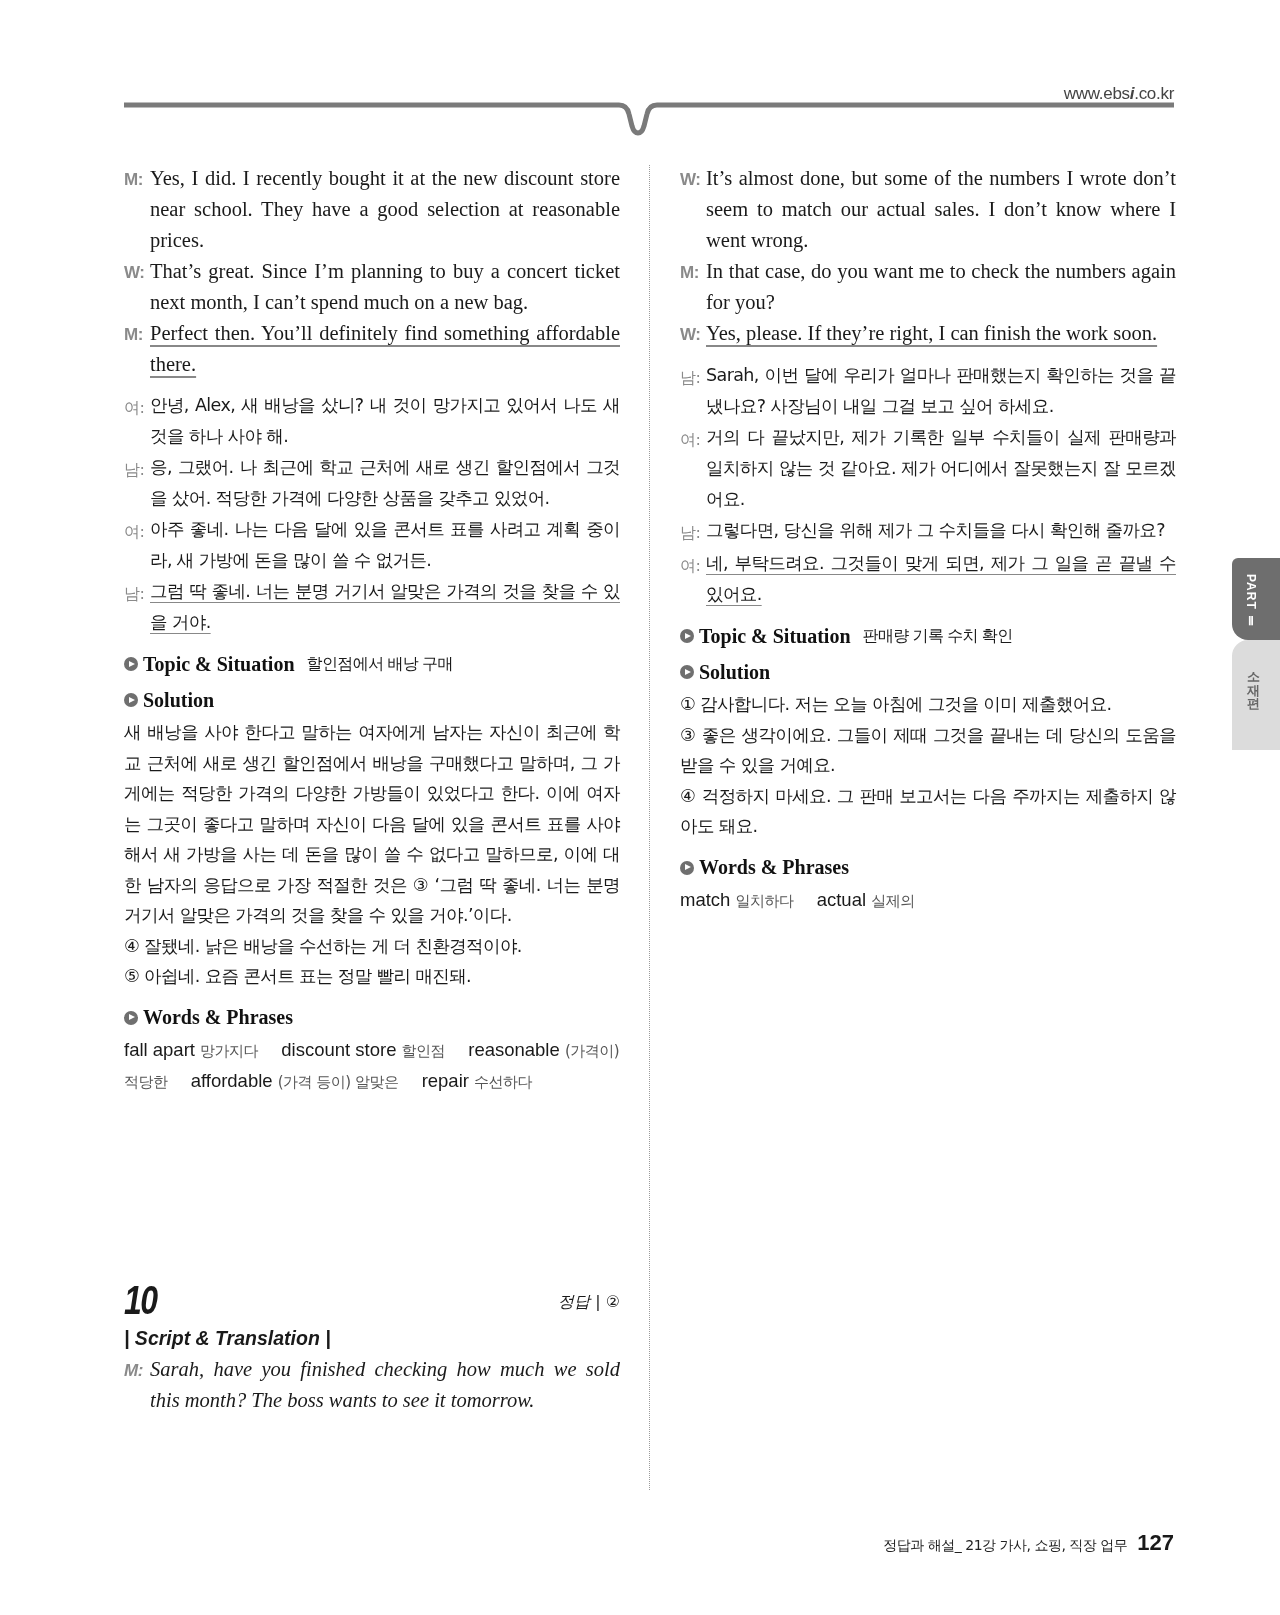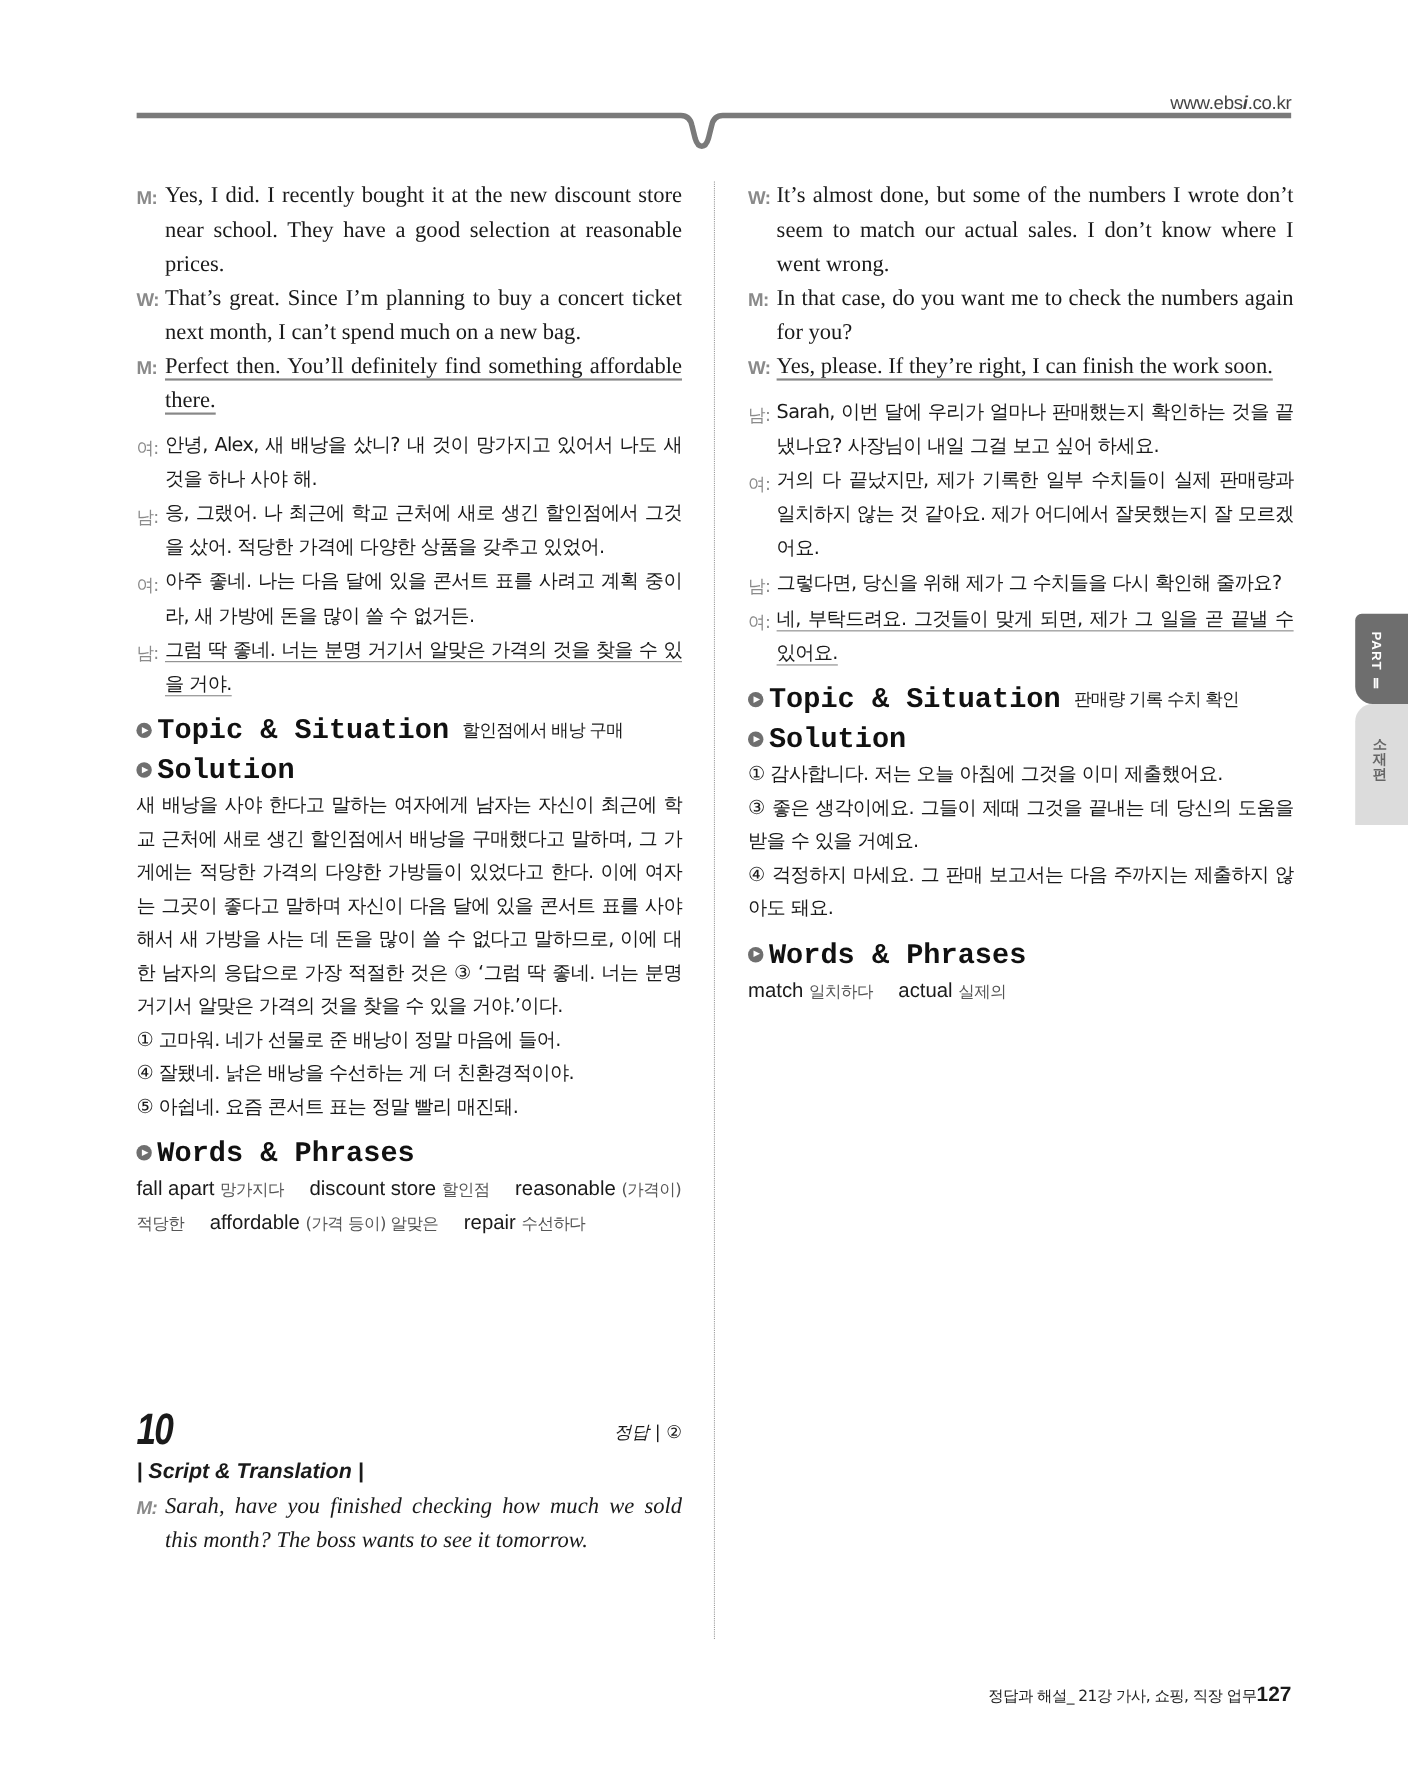--- a/index.html
+++ b/index.html
@@ -15,38 +15,38 @@
   .line { display: flex; align-items: flex-start; font-size: 20.5px; line-height: 31px; }
   .spk { width: 26px; flex: 0 0 26px; font-family: "Liberation Sans", sans-serif; font-weight: bold; color: #8a8a8a; font-size: 17px; letter-spacing: -0.5px; padding-top: 1px; }
   .spk-ko { width: 26px; flex: 0 0 26px; font-family: "DejaVu Sans", sans-serif; color: #8a8a8a; font-size: 16px; padding-top: 2px; }
   .txt { flex: 1; text-align: justify; }
   .ko { font-family: "DejaVu Sans", sans-serif; font-size: 17.5px; line-height: 31px; letter-spacing: -0.6px; }
   .ul { text-decoration: underline; text-decoration-color: #888; text-underline-offset: 5px; }
   .gap { height: 10px; }
   .head { display: flex; align-items: center; margin-top: 9px; height: 34px; }
   .bullet { width: 14px; height: 14px; border-radius: 50%; background: #6f6f6f; position: relative; margin-right: 5px; flex: 0 0 14px; }
   .bullet::after { content: ""; position: absolute; left: 5px; top: 3.5px; border-left: 6px solid #fff; border-top: 3.5px solid transparent; border-bottom: 3.5px solid transparent; }
-  .htitle { font-family: Liberation Mono, monospace; font-weight: bold; font-size: 26px; color: #111; }
+  .htitle { font-family: Liberation Serif, serif; font-weight: bold; font-size: 20px; color: #111; }
   .hsub { font-family: Liberation Sans, sans-serif; font-size: 16px; margin-left: 12px; letter-spacing: -0.6px; }
   .para { font-family: "DejaVu Sans", sans-serif; font-size: 17.5px; line-height: 30.5px; letter-spacing: -0.6px; text-align: justify; }
   .words { font-family: "Liberation Sans", sans-serif; font-size: 18.5px; line-height: 30px; }
   .words .k { font-family: "DejaVu Sans", sans-serif; font-size: 15px; color: #555; letter-spacing: -0.5px; }
   .words .w { margin-right: 18px; }
   .q10 { position: absolute; left: 124px; top: 1278px; width: 496px; font-style: italic; }
   .qnum { font-family: "Liberation Sans", sans-serif; font-weight: bold; font-size: 40px; letter-spacing: -2px; transform: scaleX(0.8); transform-origin: left; display: inline-block; }
   .ans { position: absolute; right: 0; top: 14px; font-family: "DejaVu Sans", sans-serif; font-size: 16px; }
   .script-h { font-family: "Liberation Sans", sans-serif; font-weight: bold; font-size: 19.5px; margin-top: 4px; margin-bottom: 4px; }
   .tabs { position: absolute; left: 1232px; top: 558px; width: 48px; }
   .tab1 { height: 82px; background: #6e6e6e; border-radius: 0 0 0 16px; border-top-left-radius: 6px; position: relative; }
   .tab2 { height: 110px; background: #dcdcdc; border-top-left-radius: 16px; margin-top: 0; position: relative; }
   .tabtxt { position: absolute; left: 12px; top: 16px; writing-mode: vertical-rl; font-family: "Liberation Sans", sans-serif; font-weight: bold; font-size: 12px; color: #fff; letter-spacing: 1px; }
   .tabtxt2 { position: absolute; left: 12px; top: 22px; writing-mode: vertical-rl; font-family: "DejaVu Sans", sans-serif; font-weight: bold; font-size: 13px; color: #666; }
   .footer { position: absolute; right: 106px; top: 1530px; display: flex; align-items: baseline; }
   .footer .ft { font-family: "DejaVu Sans", sans-serif; font-size: 14px; letter-spacing: -0.5px; color: #222; }
-  .footer .pg { font-family: "Liberation Sans", sans-serif; font-weight: bold; font-size: 19px; }
+  .footer .pg { font-family: "Liberation Sans", sans-serif; font-weight: bold; font-size: 22px; margin-left: 10px; }
 </style>
 </head>
 <body>
 
 <div class="url"><span>www.ebs</span><i>i</i><span>.co.kr</span></div>
 
 <svg class="topline" viewBox="0 0 1050 40" preserveAspectRatio="none">
   <path d="M0 5 L495 5 Q503 5 505 14 L508 26 Q510 33 514 33 Q518 33 520 26 L523 14 Q525 5 533 5 L1050 5" fill="none" stroke="#7a7a7a" stroke-width="5"></path>
 </svg>
 
@@ -90,21 +90,20 @@
   <div class="head">
     <span class="bullet"></span>
     <span class="htitle">Topic &amp; Situation</span>
     <span class="hsub">할인점에서 배낭 구매</span>
   </div>
   <div class="head" style="margin-top:2px">
     <span class="bullet"></span>
     <span class="htitle">Solution</span>
   </div>
   <div class="para">새 배낭을 사야 한다고 말하는 여자에게 남자는 자신이 최근에 학교 근처에 새로 생긴 할인점에서 배낭을 구매했다고 말하며, 그 가게에는 적당한 가격의 다양한 가방들이 있었다고 한다. 이에 여자는 그곳이 좋다고 말하며 자신이 다음 달에 있을 콘서트 표를 사야 해서 새 가방을 사는 데 돈을 많이 쓸 수 없다고 말하므로, 이에 대한 남자의 응답으로 가장 적절한 것은 ③ ‘그럼 딱 좋네. 너는 분명 거기서 알맞은 가격의 것을 찾을 수 있을 거야.’이다.</div>
-  <div class="para">① 고마워. 네가 선물로 준 배낭이 정말 마음에 들어.</div>
   <div class="para">④ 잘됐네. 낡은 배낭을 수선하는 게 더 친환경적이야.</div>
   <div class="para">⑤ 아쉽네. 요즘 콘서트 표는 정말 빨리 매진돼.</div>
 
   <div class="head">
     <span class="bullet"></span>
     <span class="htitle">Words &amp; Phrases</span>
   </div>
   <div class="words">
     <span class="w"><span>fall apart</span> <span class="k">망가지다</span></span>
     <span class="w"><span>discount store</span> <span class="k">할인점</span></span>

